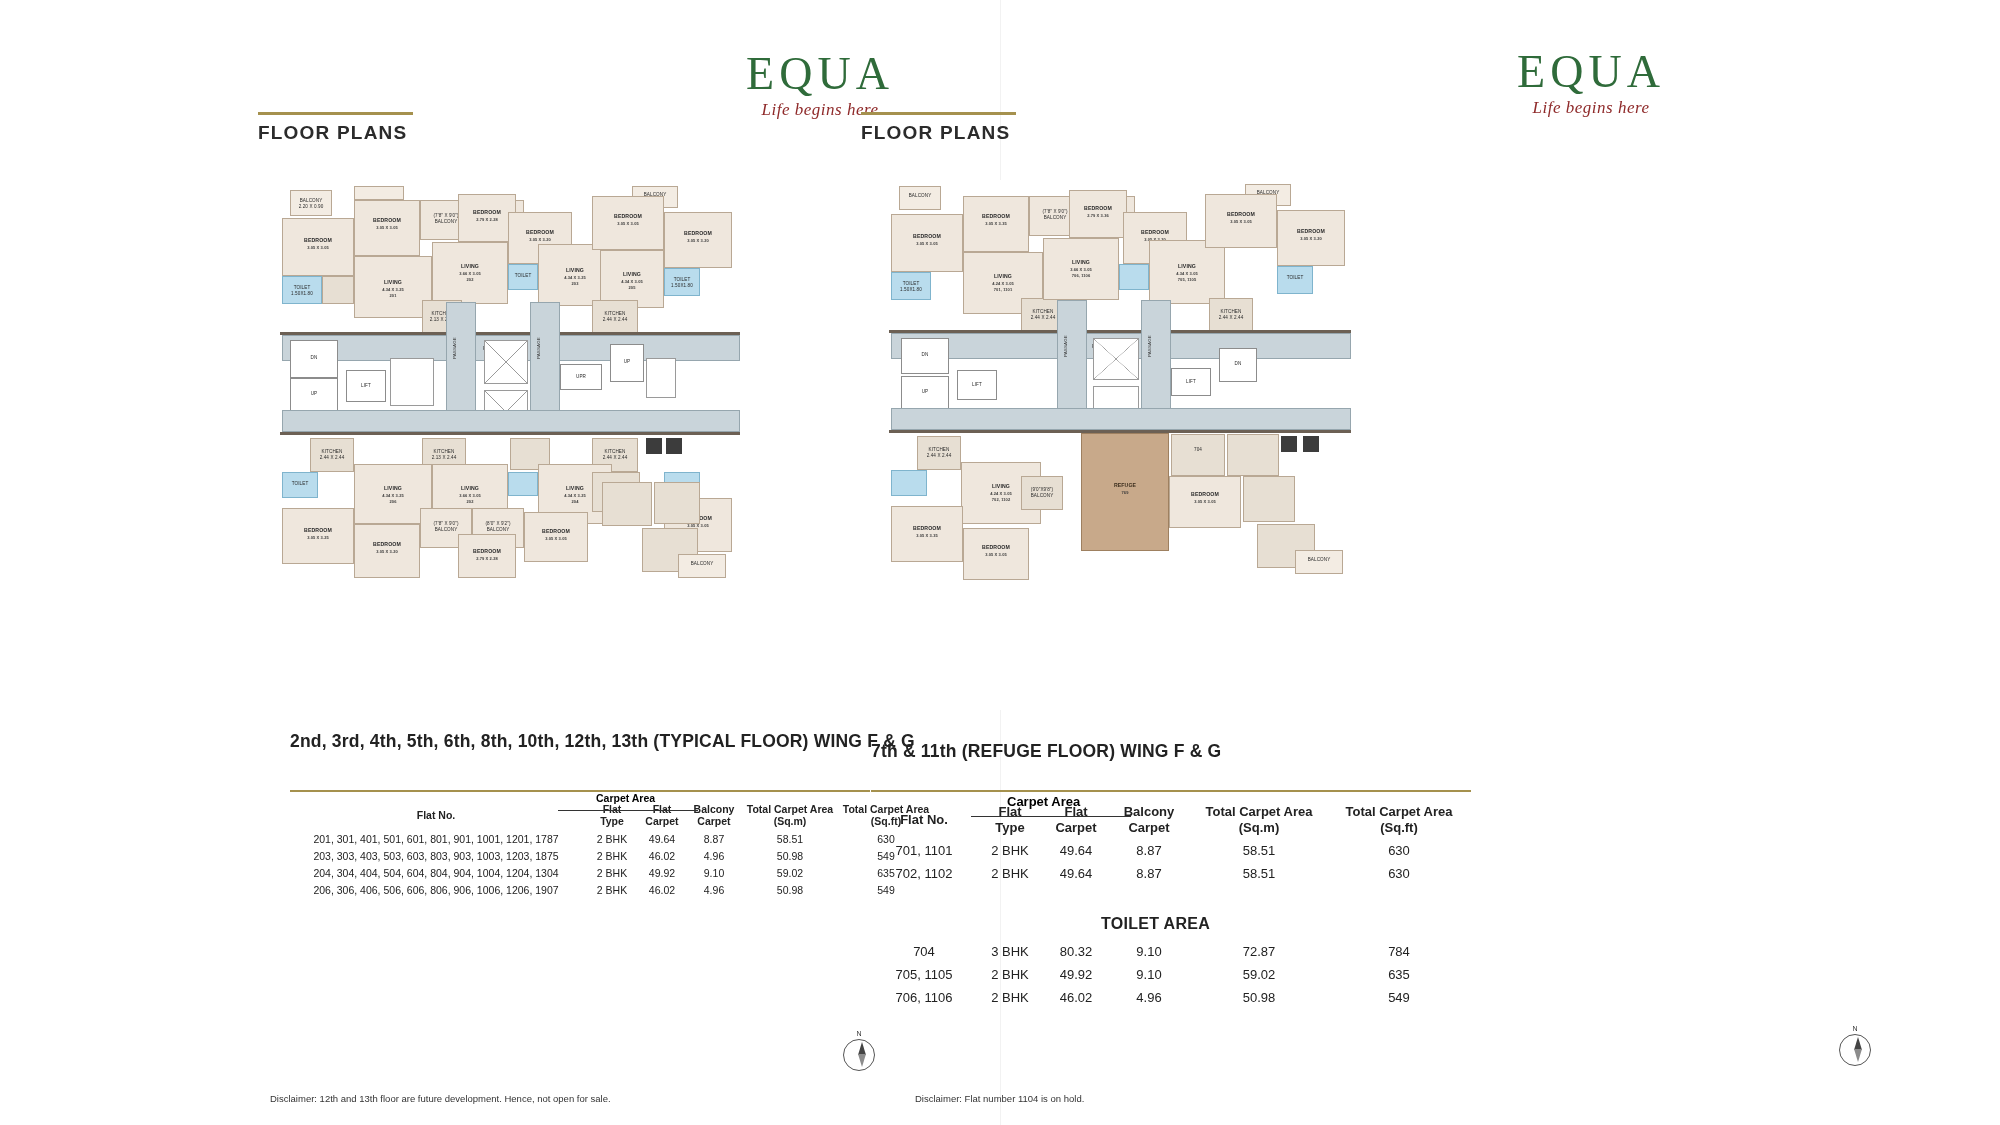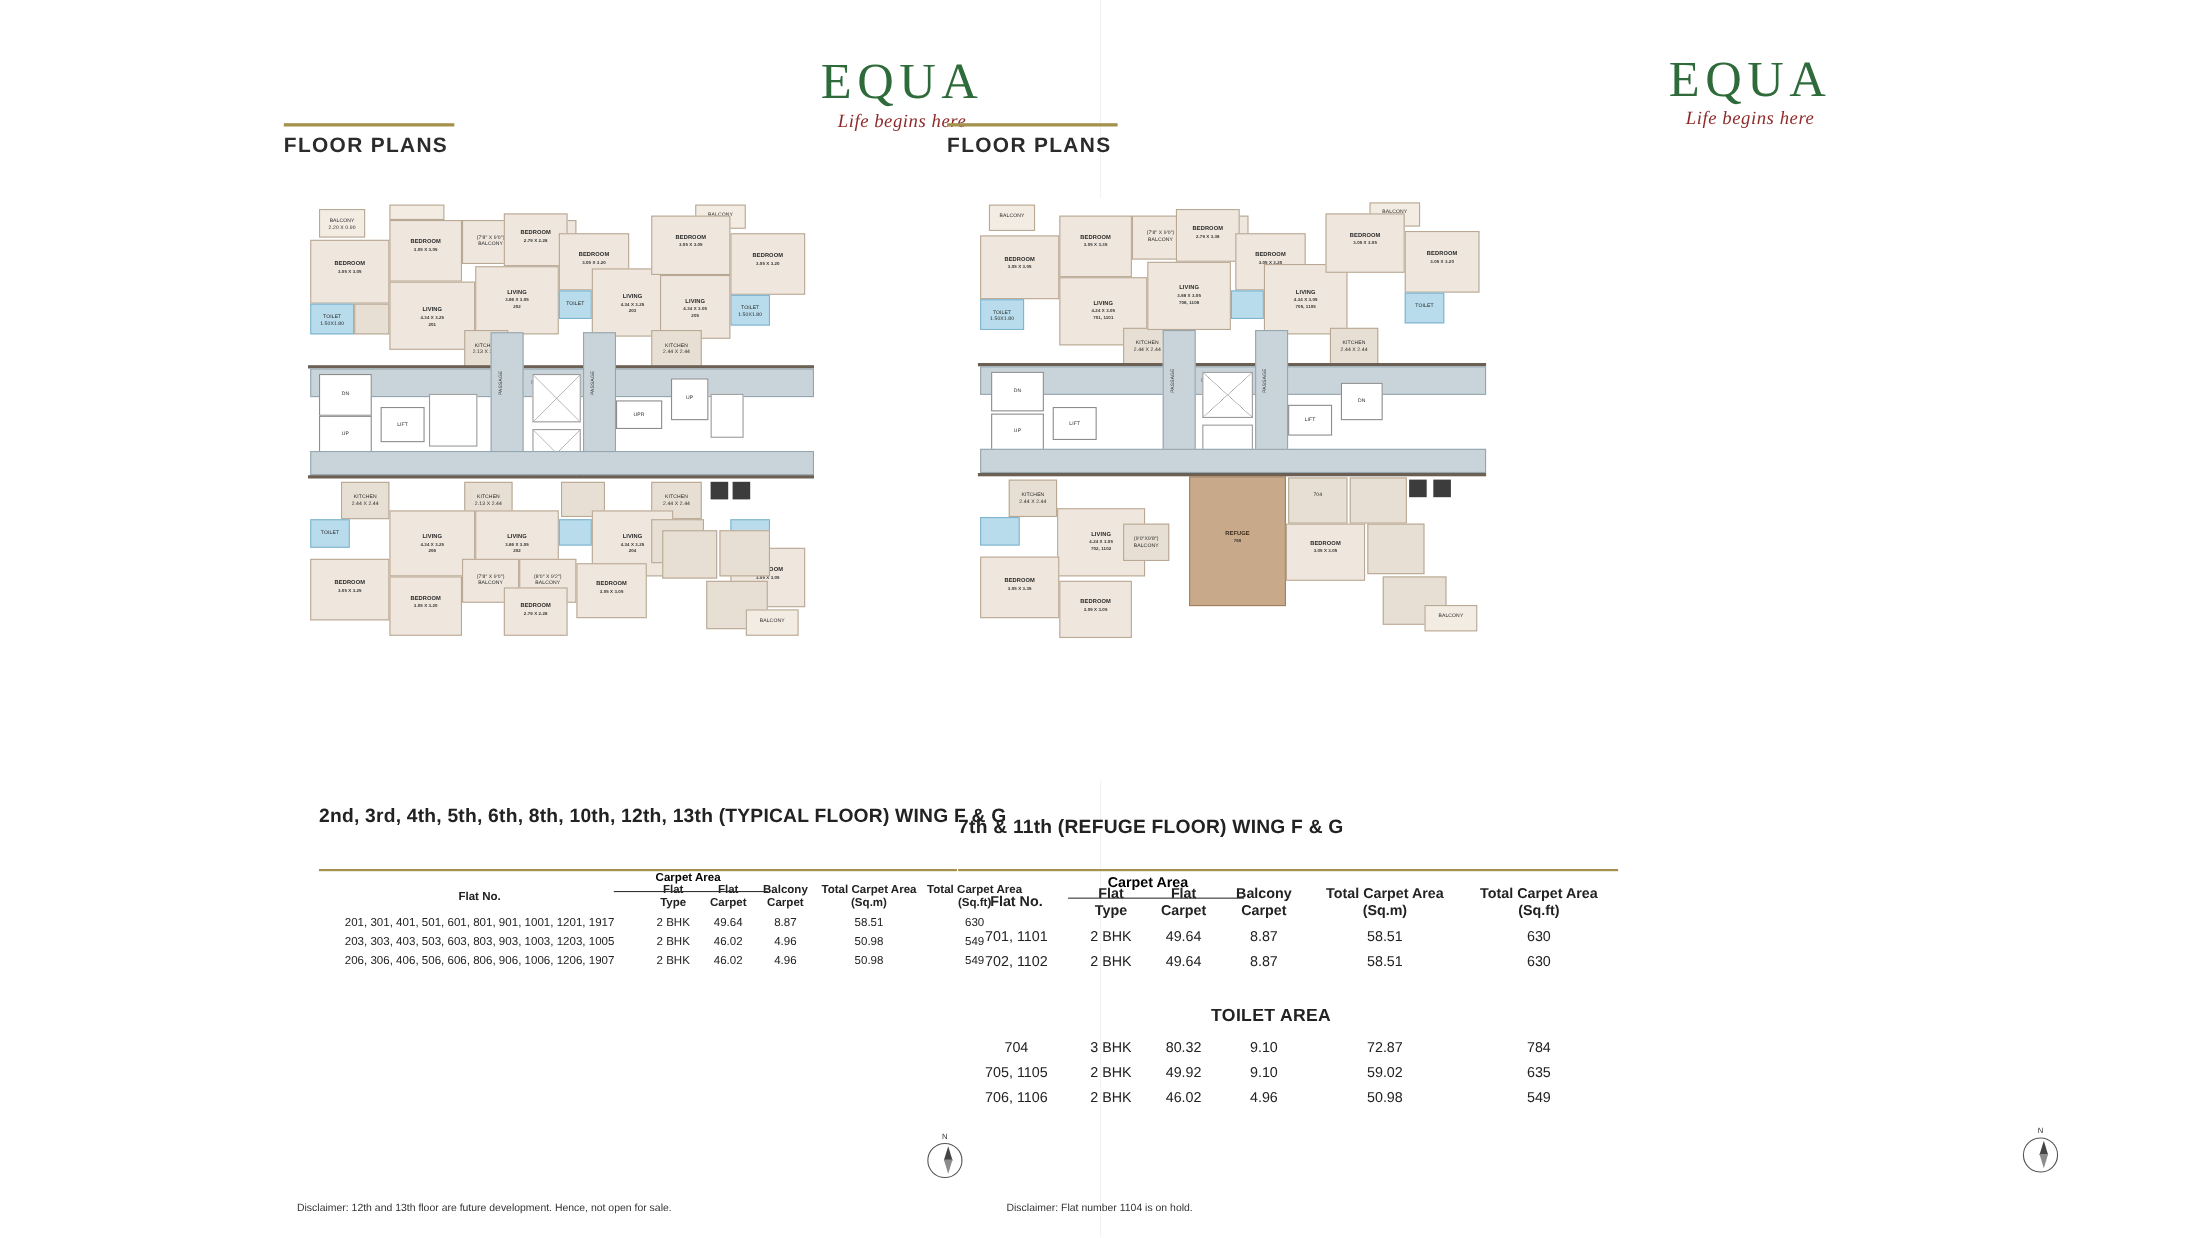--- a/index.html
+++ b/index.html
@@ -380,34 +380,42 @@
             <th style="width:300px;">Flat No.</th>
             <th style="width:52px;">Flat<br>Type</th>
             <th style="width:48px;">Flat<br>Carpet</th>
             <th style="width:56px;">Balcony<br>Carpet</th>
             <th style="width:96px;">Total Carpet Area<br>(Sq.m)</th>
             <th style="width:96px;">Total Carpet Area<br>(Sq.ft)</th>
           </tr>
         </thead>
         <tbody>
           <tr>
-            <td class="flatno">201, 301, 401, 501, 601, 801, 901, 1001, 1201, 1917</td>
+            <td class="flatno">201, 301, 401, 501, 601, 801, 901, 1001, 1201, 1787</td>
             <td>2 BHK</td>
             <td>49.64</td>
             <td>8.87</td>
             <td>58.51</td>
             <td>630</td>
           </tr>
           <tr>
-            <td class="flatno">203, 303, 403, 503, 603, 803, 903, 1003, 1203, 1005</td>
+            <td class="flatno">203, 303, 403, 503, 603, 803, 903, 1003, 1203, 1875</td>
             <td>2 BHK</td>
             <td>46.02</td>
             <td>4.96</td>
             <td>50.98</td>
             <td>549</td>
+          </tr>
+          <tr>
+            <td class="flatno">204, 304, 404, 504, 604, 804, 904, 1004, 1204, 1304</td>
+            <td>2 BHK</td>
+            <td>49.92</td>
+            <td>9.10</td>
+            <td>59.02</td>
+            <td>635</td>
           </tr>
           <tr>
             <td class="flatno">206, 306, 406, 506, 606, 806, 906, 1006, 1206, 1907</td>
             <td>2 BHK</td>
             <td>46.02</td>
             <td>4.96</td>
             <td>50.98</td>
             <td>549</td>
           </tr>
         </tbody>

